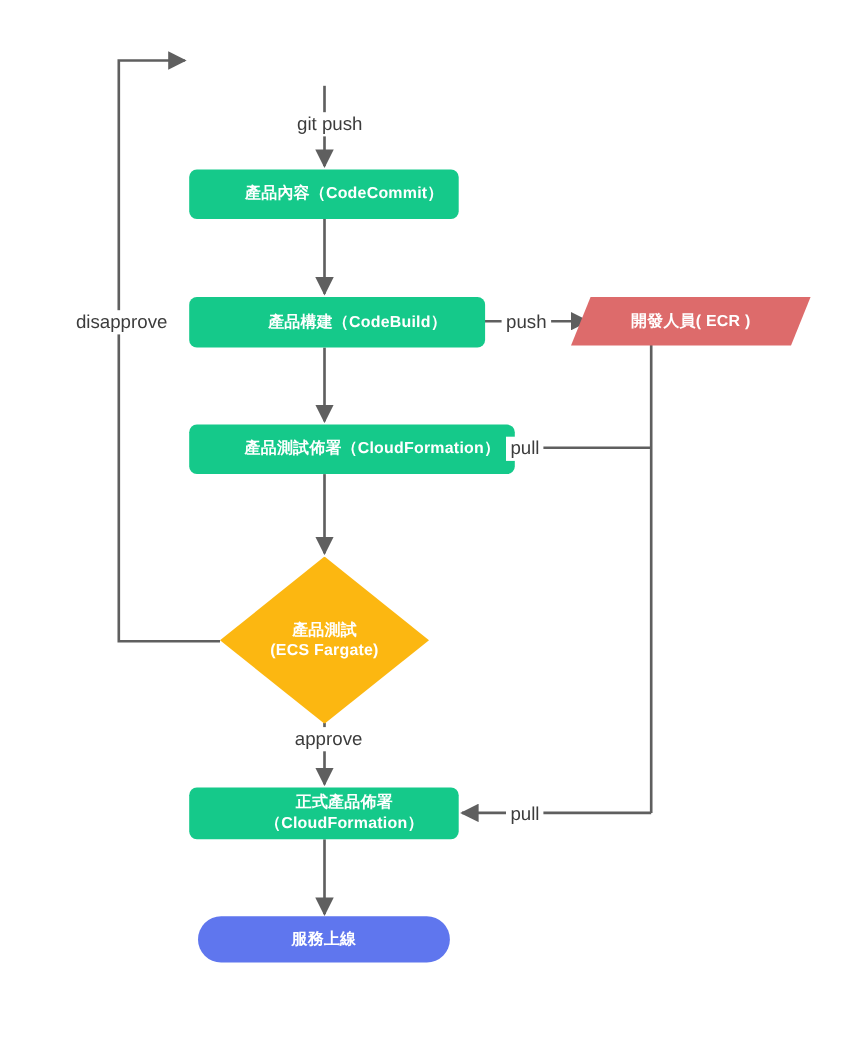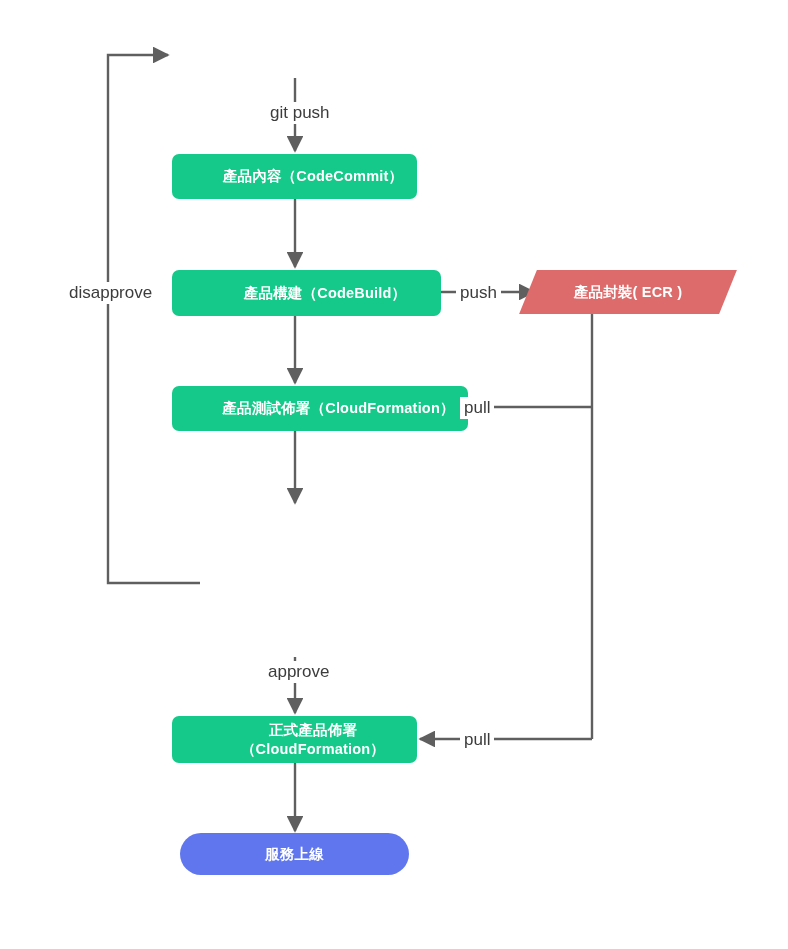--- a/index.html
+++ b/index.html
@@ -136,27 +136,32 @@
   <div class="node node-process" style="left:172px; top:154px; width:245px; height:45px;">
     <span class="node-label">產品內容（CodeCommit）</span>
   </div>
 
   <div class="node node-process" style="left:172px; top:270px; width:269px; height:46px;">
     <span class="node-label">產品構建（CodeBuild）</span>
   </div>
 
   <div class="node node-parallelogram" style="left:528px; top:270px; width:200px; height:44px;">
     <span class="para-fill"></span>
-    <span class="node-label">產品封裝( ECR )</span>
+    <span class="node-label">開發人員( ECR )</span>
   </div>
 
   <div class="node node-process" style="left:172px; top:386px; width:296px; height:45px;">
     <span class="node-label">產品測試佈署（CloudFormation）</span>
   </div>
 
+  <div class="node node-decision" style="left:200px; top:506px; width:190px; height:152px;">
+    <span class="diamond-fill"></span>
+    <span class="node-label">產品測試
+(ECS Fargate)</span>
+  </div>
 
   <div class="node node-terminal" style="left:180px; top:833px; width:229px; height:42px;">
     <span class="node-label">服務上線</span>
   </div>
 
   <div class="node node-process" style="left:172px; top:716px; width:245px; height:47px;">
     <span class="node-label">正式產品佈署（CloudFormation）</span>
   </div>
 
   <div class="edge-label" style="left:266px; top:102px;">git push</div>

